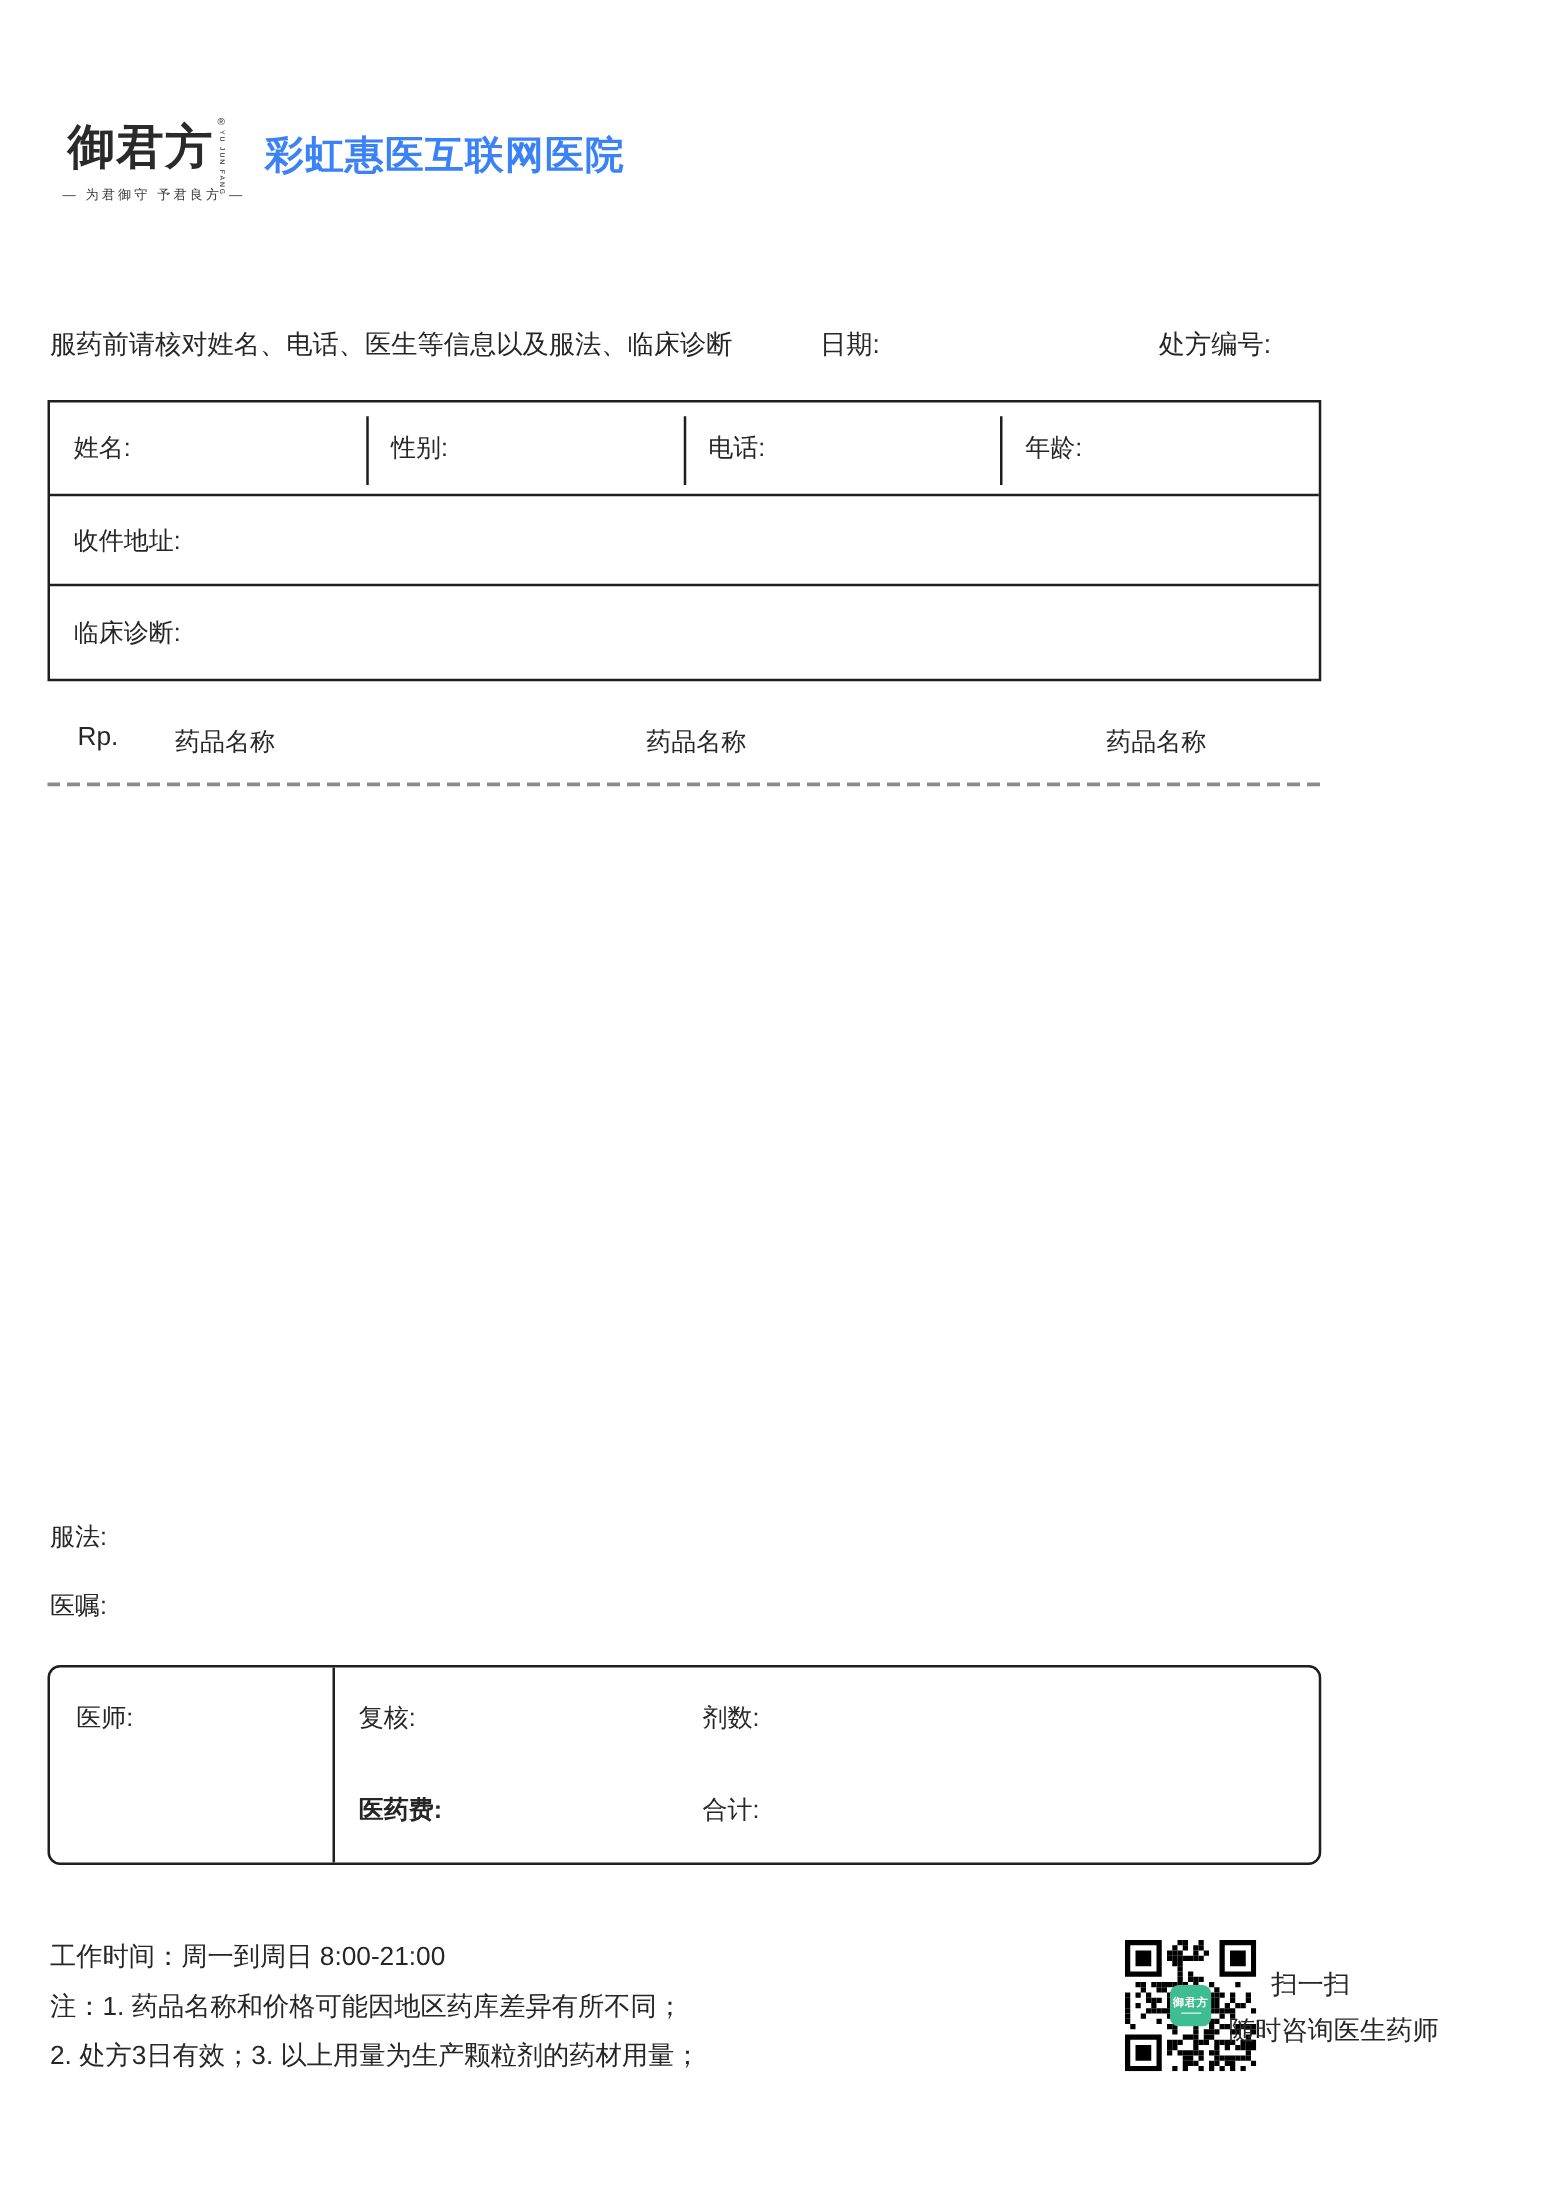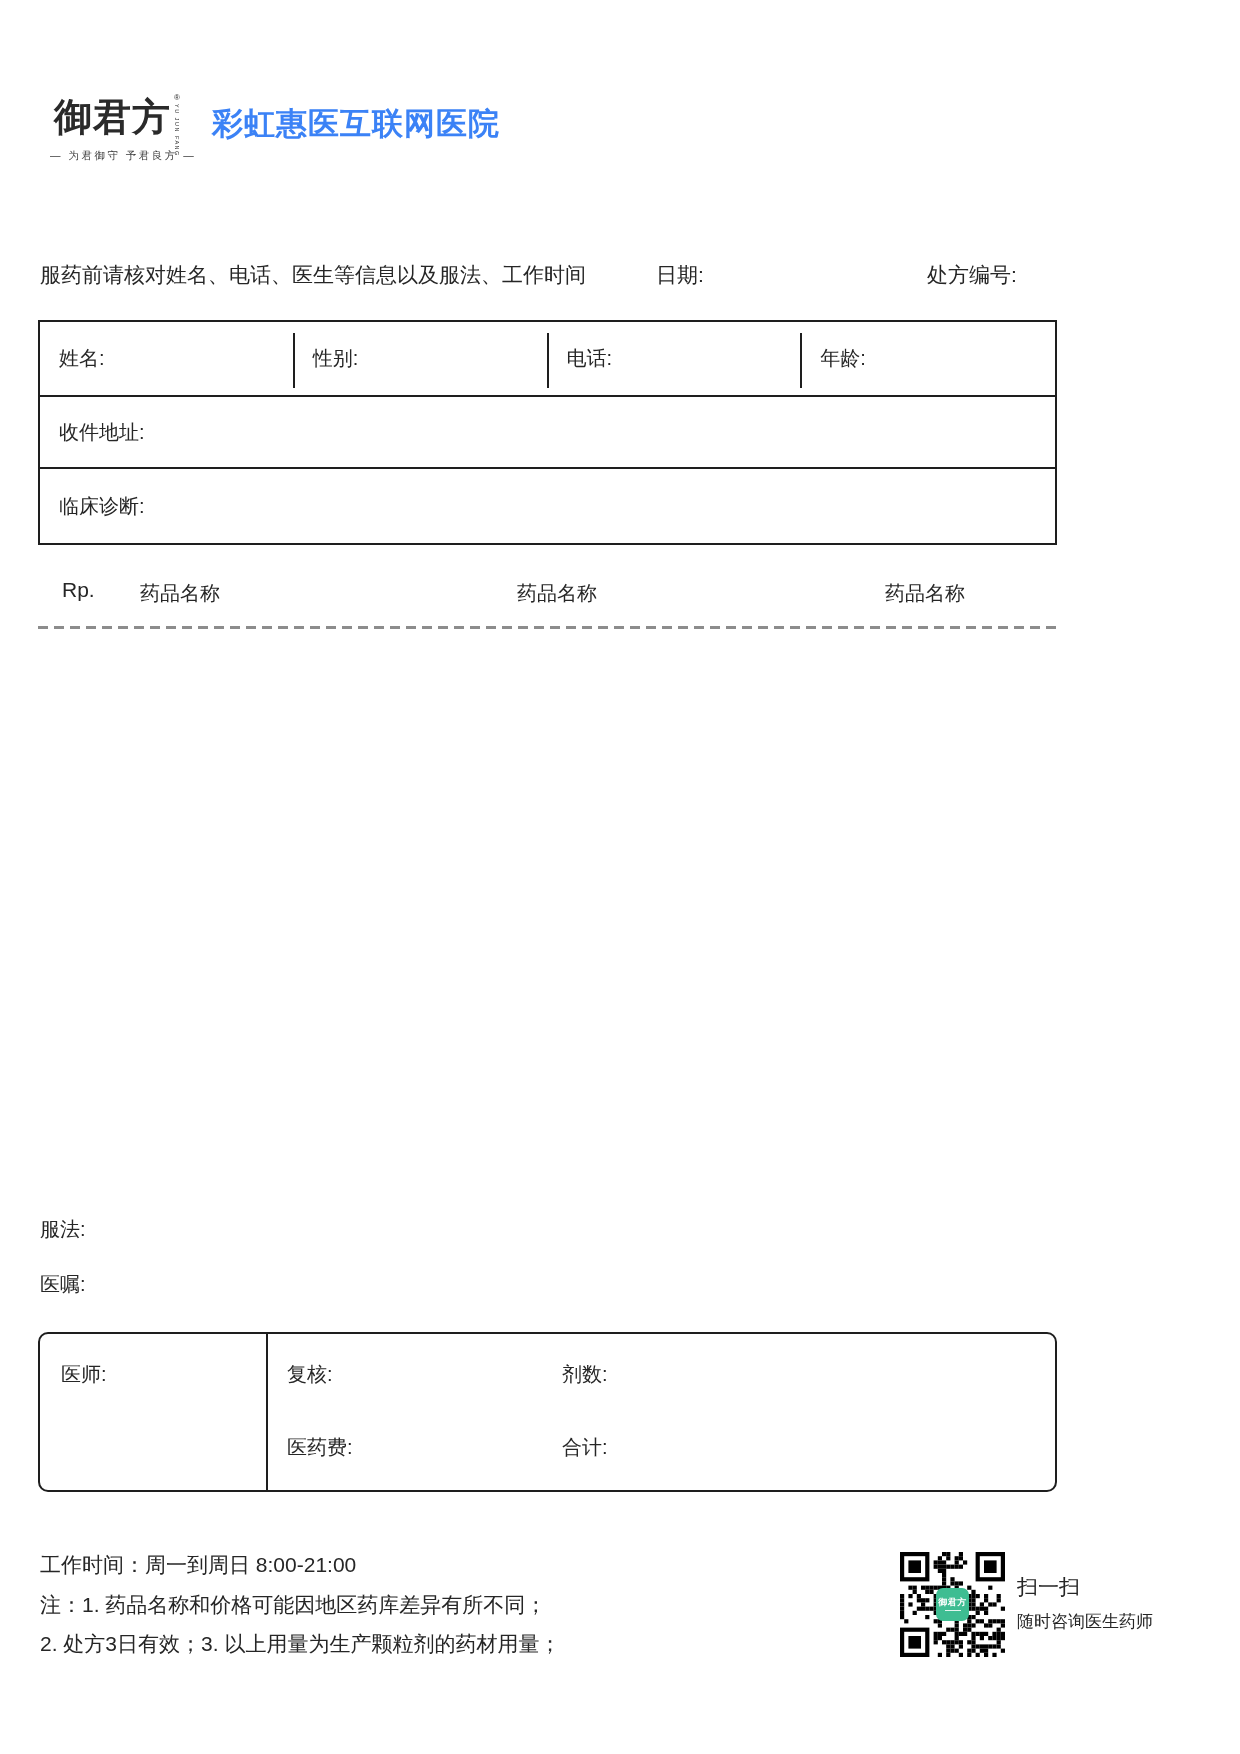--- a/index.html
+++ b/index.html
@@ -53,53 +53,53 @@
   .advice-label{left:40px;top:1271px;font-size:20px;}
   
   .sign-box{
     left:38px;top:1332px;width:1019px;height:160px;box-sizing:border-box;
     border:2.5px solid #1e1e1e;border-radius:10px;background:#fff;
   }
   .sign-divider{position:absolute;left:226px;top:0;bottom:0;width:2px;background:#1e1e1e;}
   .doctor-label{left:21px;top:27px;font-size:20px;}
   .review-label{left:247px;top:27px;font-size:20px;}
   .dose-label{left:522px;top:27px;font-size:20px;}
-  .fee-label{left:247px;top:100px;font-size:20px;}
+  .fee-label{left:247px;top:100px;font-size:20px;font-weight:bold;}
   .total-label{left:522px;top:100px;font-size:20px;}
   
   .working-hours{left:40px;top:1551px;font-size:21px;}
   .note-line-1{left:40px;top:1591px;font-size:21px;}
   .note-line-2{left:40px;top:1630px;font-size:21px;}
   .qr-block{left:900px;top:1552px;width:105px;height:105px;}
   .qr-block svg{display:block;}
   .qr-badge{
     position:absolute;left:36px;top:36px;width:33px;height:33px;border-radius:7px;
     background:#3EBD92;display:flex;flex-direction:column;align-items:center;justify-content:center;
   }
   .qr-badge-text{color:#fff;font-size:9px;font-weight:bold;letter-spacing:0.5px;line-height:1.1;}
   .qr-badge-rule{width:16px;height:1px;background:rgba(255,255,255,.85);margin-top:2px;}
   .scan-label{left:1017px;top:1573px;font-size:21px;}
-  .scan-sub-label{left:1017px;top:1610px;font-size:17px;}
+  .scan-sub-label{left:983px;top:1610px;font-size:21px;}
 </style>
 </head>
 <body>
 
 <div class="page">
 
   <header>
     <div class="abs brand-name">御君方</div>
     <div class="abs brand-side">
       <span class="brand-reg">®</span>
       <span class="brand-vert">YU JUN FANG</span>
     </div>
     <div class="abs brand-tagline">— 为君御守  予君良方 —</div>
     <div class="abs hospital-name">彩虹惠医互联网医院</div>
   </header>
 
-  <div class="abs notice-text">服药前请核对姓名、电话、医生等信息以及服法、工作时间</div>
+  <div class="abs notice-text">服药前请核对姓名、电话、医生等信息以及服法、临床诊断</div>
   <div class="abs date-label">日期:</div>
   <div class="abs rx-no-label">处方编号:</div>
 
   <div class="abs patient-box">
     <div class="pb-row1">
       <div class="pb-cell">
         <span>姓名:</span>
       </div>
       <div class="pb-cell">
         <span>性别:</span>

